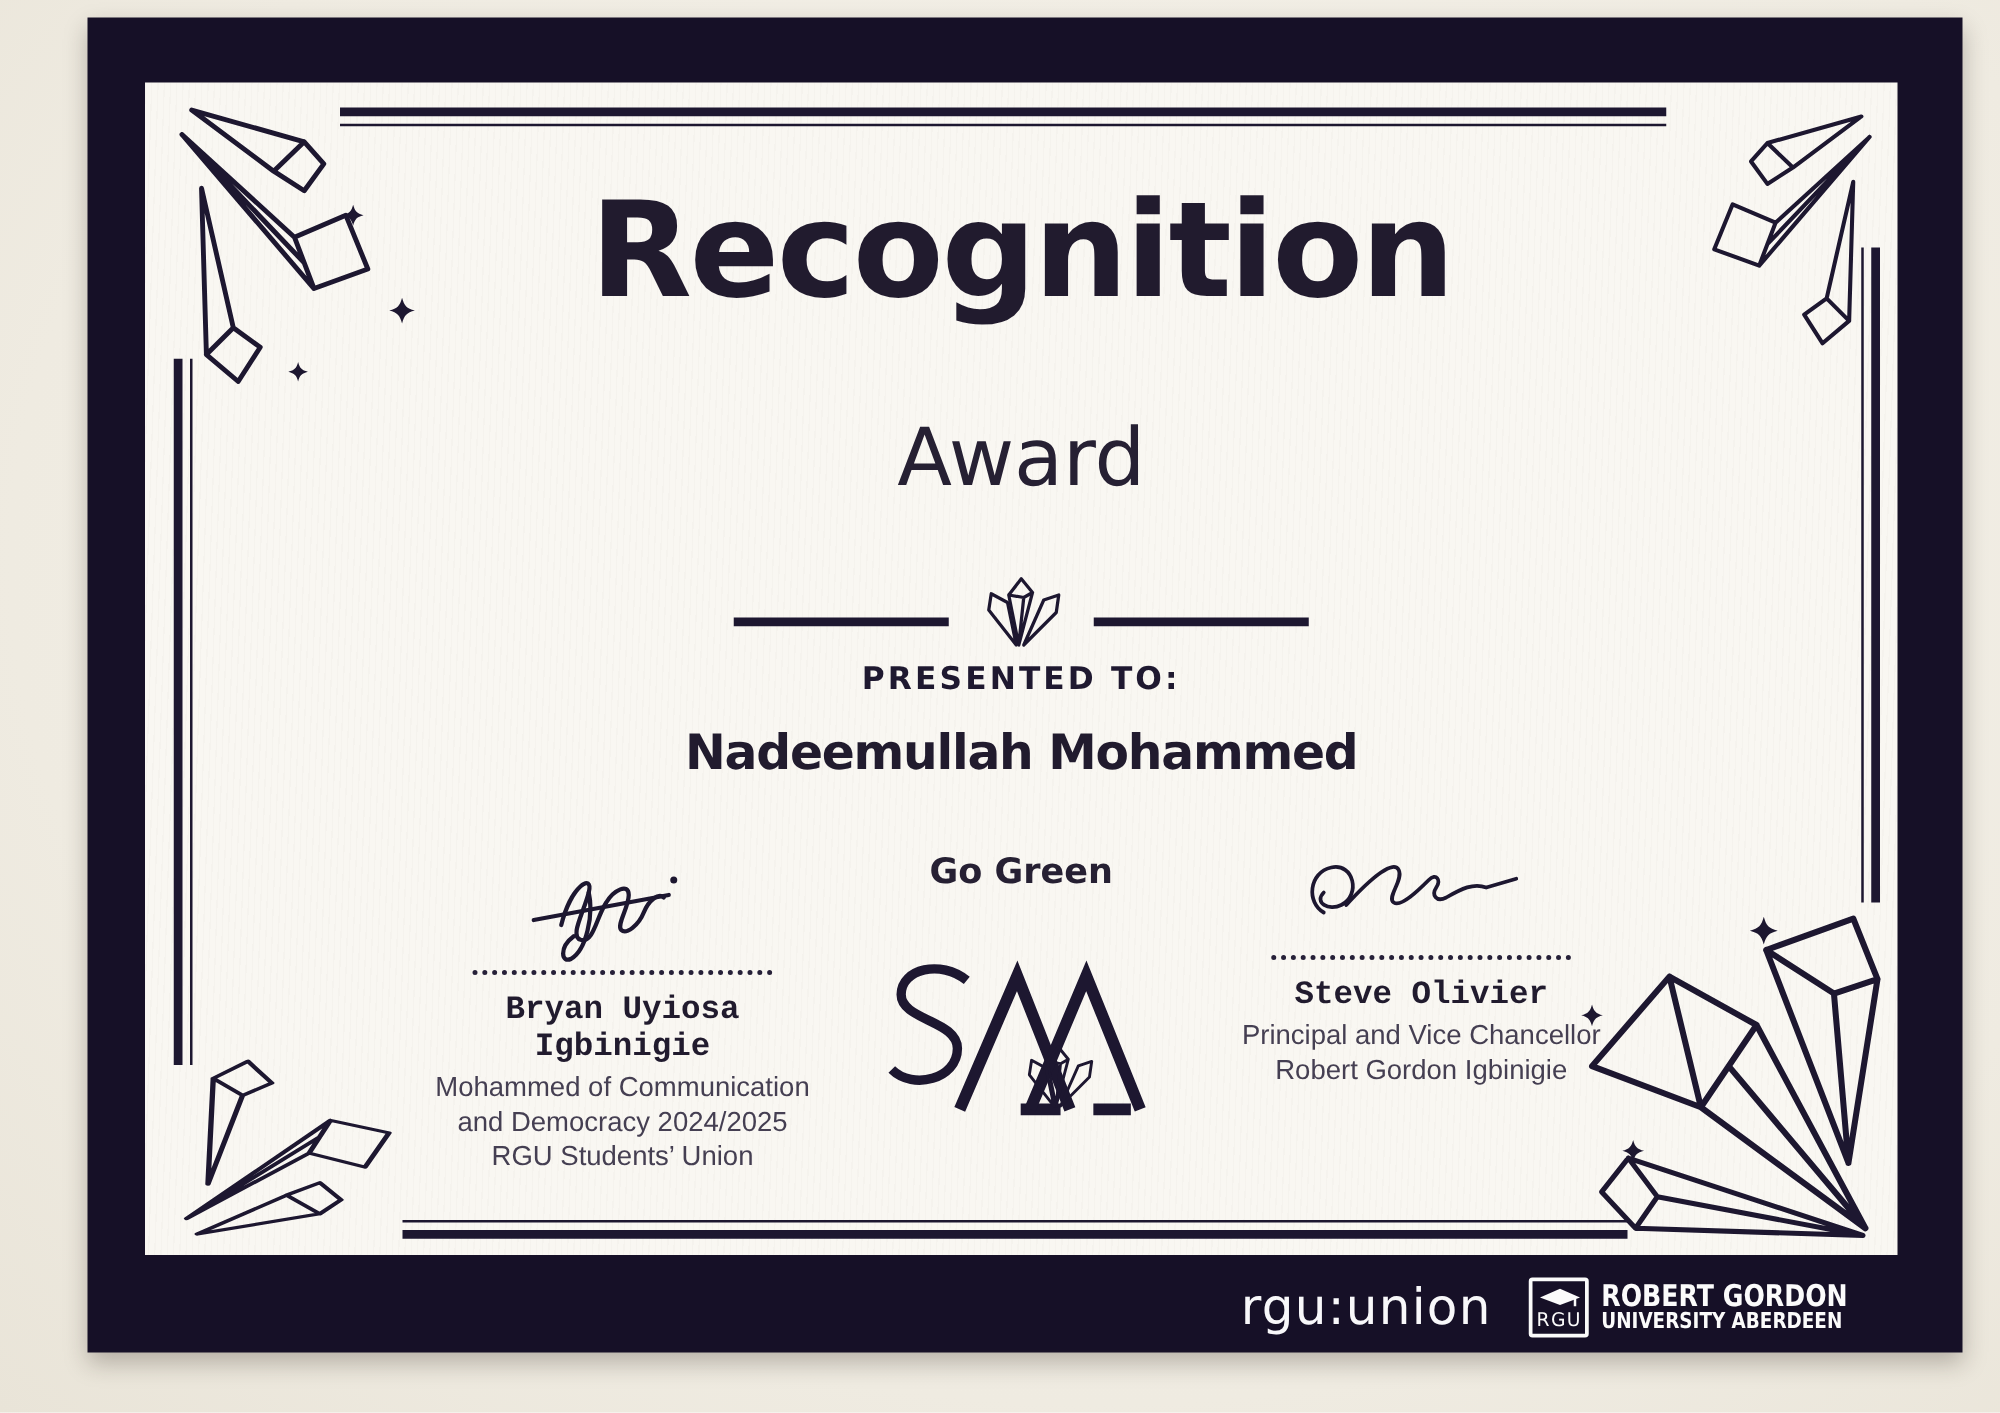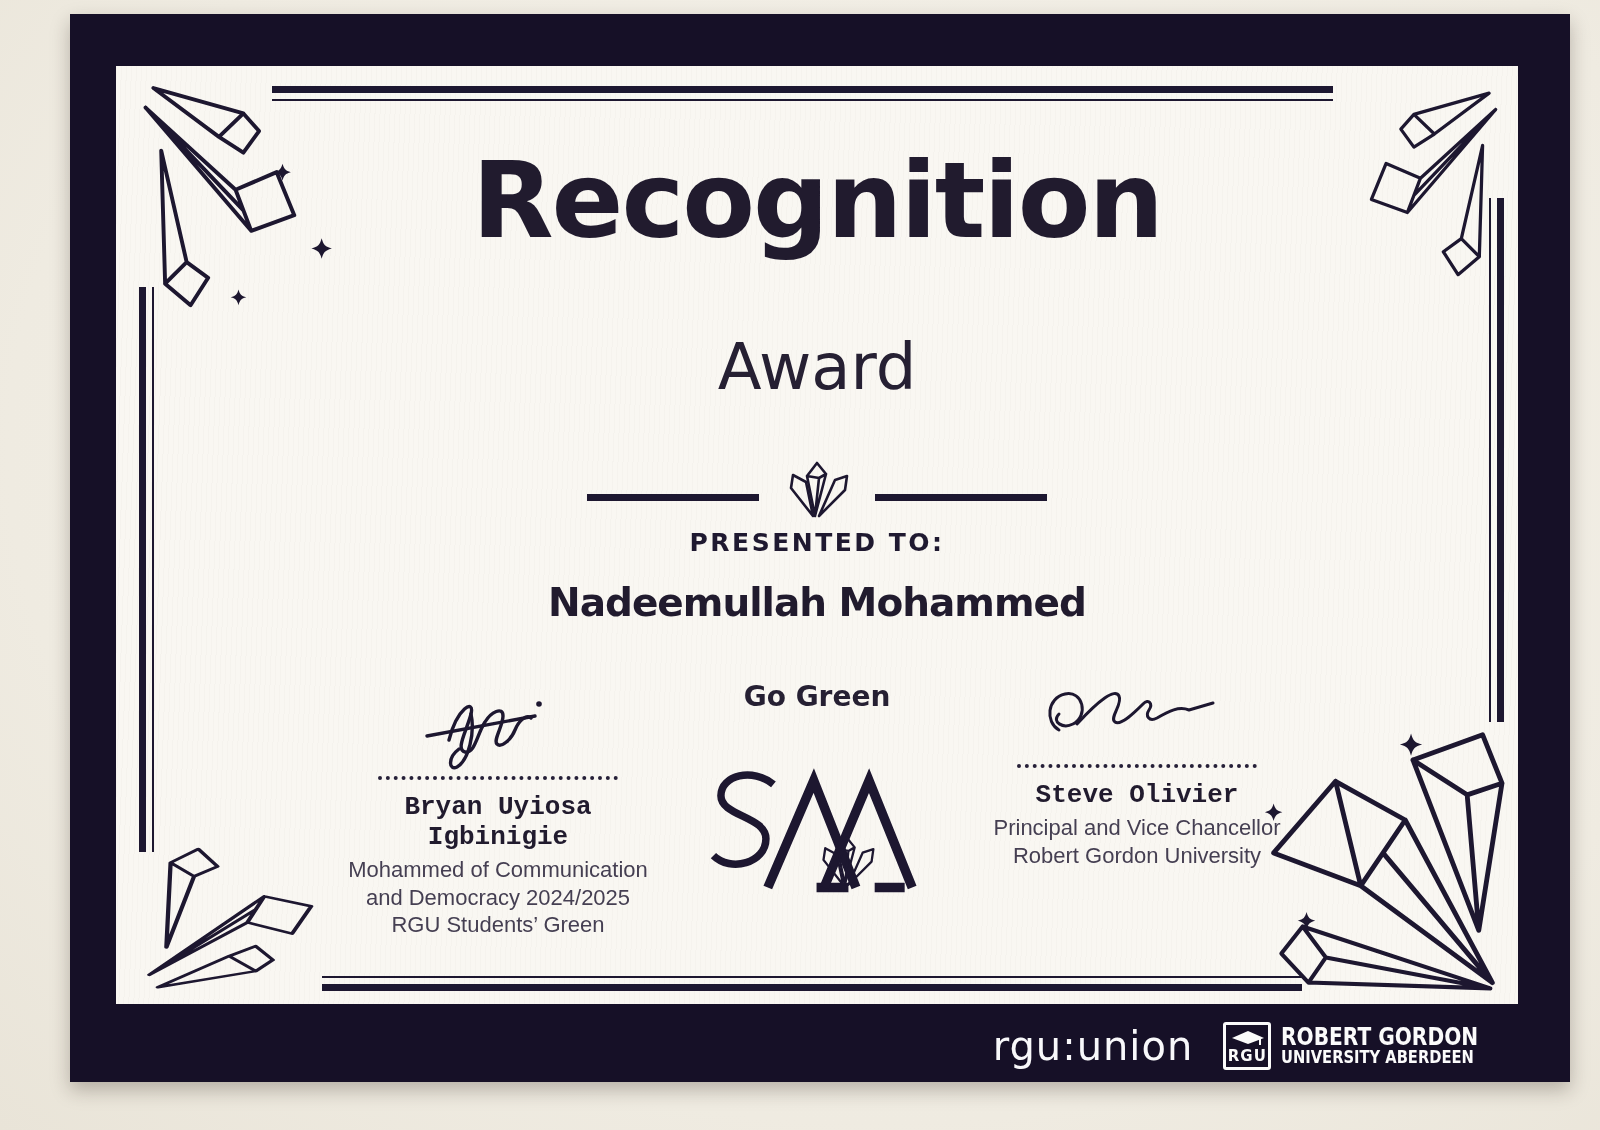--- a/index.html
+++ b/index.html
@@ -81,21 +81,21 @@
     font-family:"DejaVu Sans", sans-serif;
     font-size:40px; font-weight:normal; letter-spacing:1px; color:#f8f8fa;
   }
   .rgu-lockup { display:flex; align-items:center; gap:10px; }
   .rgu-badge {
     width:48px; height:48px; border:3px solid #fbfbfb; border-radius:3px;
     display:flex; flex-direction:column; align-items:center; justify-content:flex-end;
     padding-bottom:3px; position:relative;
   }
   .rgu-badge svg { position:absolute; top:4px; left:3px; }
-  .rgu-abbr { font-size:15px; font-weight:bold; letter-spacing:1px; line-height:1; color:#fbfbfb; }
+  .rgu-abbr { font-size:15px; font-weight:normal; letter-spacing:1px; line-height:1; color:#fbfbfb; }
   .uni-name { line-height:1.02; }
   .uni-name .l1 { display:inline-block; font-size:24px; font-weight:bold; letter-spacing:0px;
                   transform:scaleX(.84); transform-origin:left center; white-space:nowrap; }
   .uni-name .l2 { display:inline-block; font-size:17.5px; font-weight:bold;
                   transform:scaleX(.84); transform-origin:left center; white-space:nowrap; }
 </style>
 </head>
 <body>
 
 <div class="page">
@@ -178,32 +178,32 @@
         <svg class="sig-img" width="170" height="82" viewBox="0 0 170 82">
           <path class="ink-line" style="stroke-width:3.4" d="M14,48 L122,28"></path>
           <path class="ink-line" style="stroke-width:3.4" d="M36,52 C44,20 62,10 58,26 C54,42 42,62 52,64 C62,66 64,46 72,34 C78,24 90,18 90,28 C90,38 80,52 84,56 C88,60 98,52 102,42 C106,32 114,26 118,30"></path>
           <path class="ink-line" style="stroke-width:3.4" d="M58,26 C62,44 56,72 44,79 C36,83 34,70 46,61"></path>
           <circle class="ink-fill" cx="126" cy="16" r="2.8"></circle>
         </svg>
         <div class="dotline"></div>
         <div class="sig-name">Bryan Uyiosa Igbinigie</div>
         <div class="sig-role">Mohammed of Communication</div>
         <div class="sig-role">and Democracy 2024/2025</div>
-        <div class="sig-role">RGU Students’ Green</div>
+        <div class="sig-role">RGU Students’ Union</div>
       </div>
 
       <div class="sigblock right">
         <svg class="sig-img" width="200" height="80" viewBox="0 0 200 80">
           <path class="ink-line" style="stroke-width:3" d="M22,52 C8,44 10,20 28,16 C46,12 52,38 36,46 C26,51 14,44 22,36"></path>
           <path class="ink-line" style="stroke-width:3" d="M40,46 C62,22 78,10 82,18 C86,26 72,40 78,44 C84,48 98,34 106,26 C112,20 116,26 112,32 C108,38 112,44 120,40 C132,33 142,28 152,32 L176,25"></path>
         </svg>
         <div class="dotline"></div>
         <div class="sig-name">Steve Olivier</div>
         <div class="sig-role">Principal and Vice Chancellor</div>
-        <div class="sig-role">Robert Gordon University</div>
+        <div class="sig-role">Robert Gordon Igbinigie</div>
       </div>
 
       <svg class="saa" width="210" height="138" viewBox="0 0 224 140">
         <path class="ink-line" style="stroke-width:8;stroke-linecap:butt" d="M70,16 C48,-2 14,6 14,28 C14,50 62,50 62,74 C62,100 24,110 6,92"></path>
         <path class="ink-line" style="stroke-width:10;stroke-linecap:butt;stroke-linejoin:miter" d="M64,126 L113,12 L158,126 M150,126 L116,126"></path>
         <path class="ink-line" style="stroke-width:10;stroke-linecap:butt;stroke-linejoin:miter" d="M124,126 L172,12 L218,126 M210,126 L178,126"></path>
         <g transform="translate(112,68) scale(0.95)">
             <use href="#mini-gems"></use>
           </g>
       </svg>

